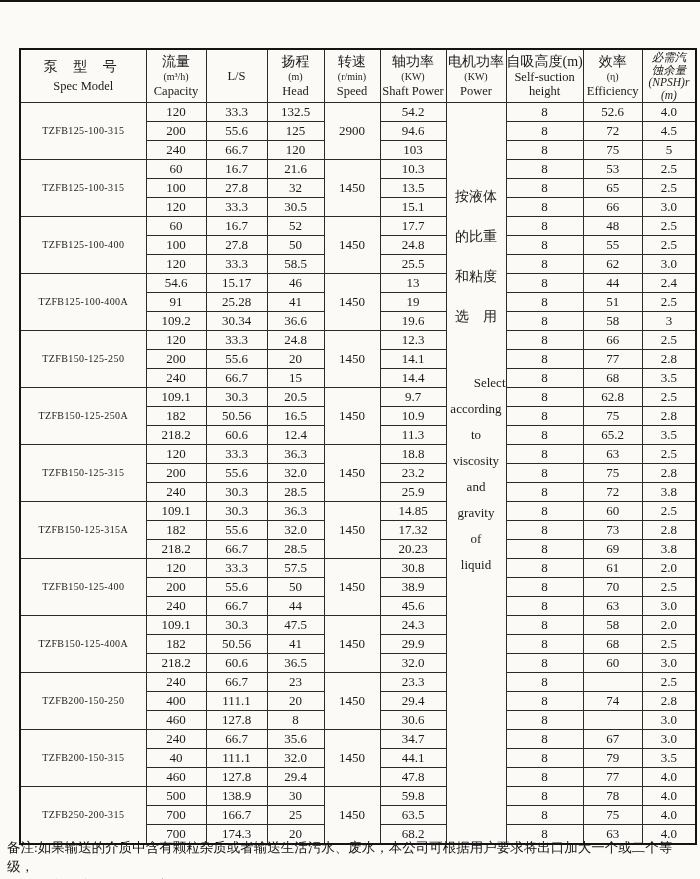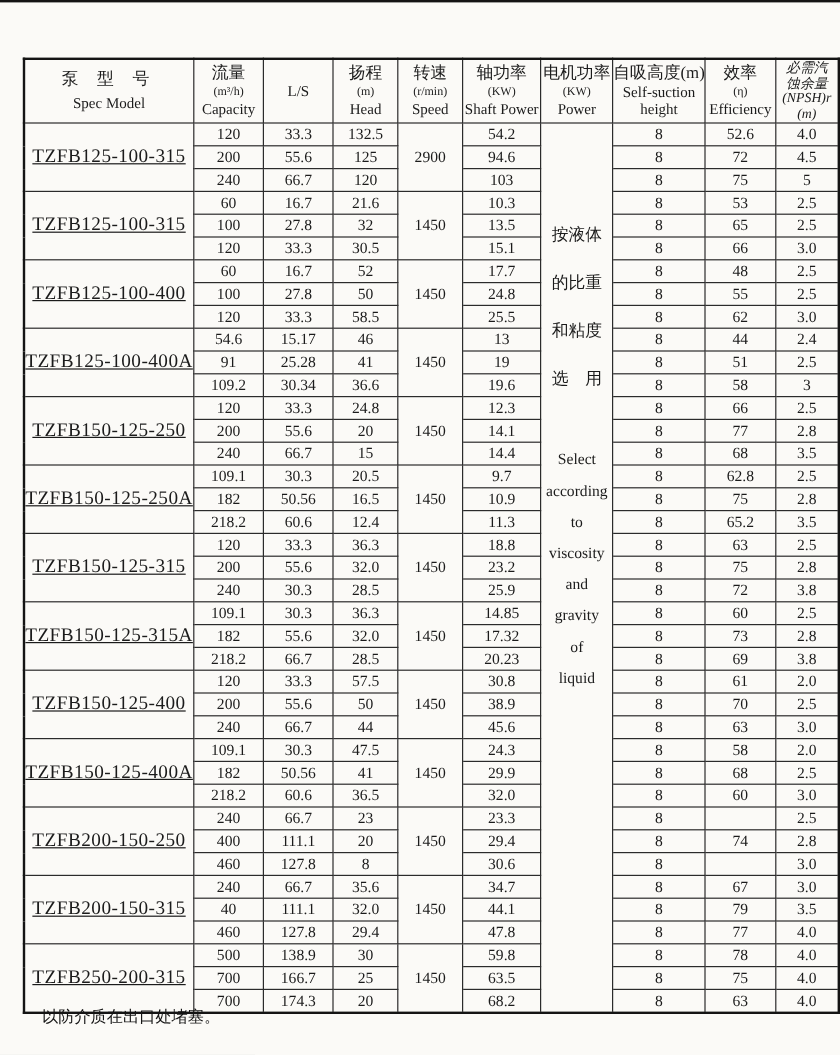--- a/index.html
+++ b/index.html
@@ -18,26 +18,26 @@
     border:1px solid #2b2b2b;padding:0;text-align:center;vertical-align:middle;
     overflow:hidden;white-space:nowrap;
   }
   .spec thead th{height:52px;font-weight:normal;}
   .spec td{height:18px;font-size:13px;line-height:14px;}
   .hdr-zh{font-size:14px;line-height:16px;}
   .hdr-sub{font-size:10px;line-height:14px;}
   .hdr-en{font-size:12.5px;line-height:14px;}
   .hdr-small{font-size:11.5px;line-height:12.5px;font-style:italic;}
   .model-hdr .hdr-zh{letter-spacing:6px;margin-bottom:4px;}
-  td.model-cell{font-size:16px;letter-spacing:0.4px;text-decoration:underline;}
+  td.model-cell{font-size:10px;letter-spacing:0.4px;}
   td.power-note-cell{vertical-align:top;}
   .power-note{padding-top:86px;}
   .power-note .pzh{font-size:14px;line-height:15px;margin-bottom:25px;}
   .power-note .pen{font-size:13px;line-height:13px;margin-bottom:13px;}
-  .power-note .pen.first{margin-top:52px;}
+  .power-note .pen.first{margin-top:52px;text-align:right;}
   .note{
     position:absolute;left:7px;top:838px;width:688px;
     font-size:13.5px;line-height:19px;color:#151515;
   }
   .note .l2{padding-left:28px;}
 </style>
 </head>
 <body>
 
 <div class="page">
@@ -499,15 +499,16 @@
           <td>20</td>
           <td>68.2</td>
           <td>8</td>
           <td>63</td>
           <td>4.0</td>
         </tr>
       </tbody>
   </table>
 
   <div class="note">
+    <div class="l1">备注:如果输送的介质中含有颗粒杂质或者输送生活污水、废水，本公司可根据用户要求将出口加大一个或二个等级，</div>
     <div class="l2">以防介质在出口处堵塞。</div>
   </div>
 </div>
 
 </body></html>

